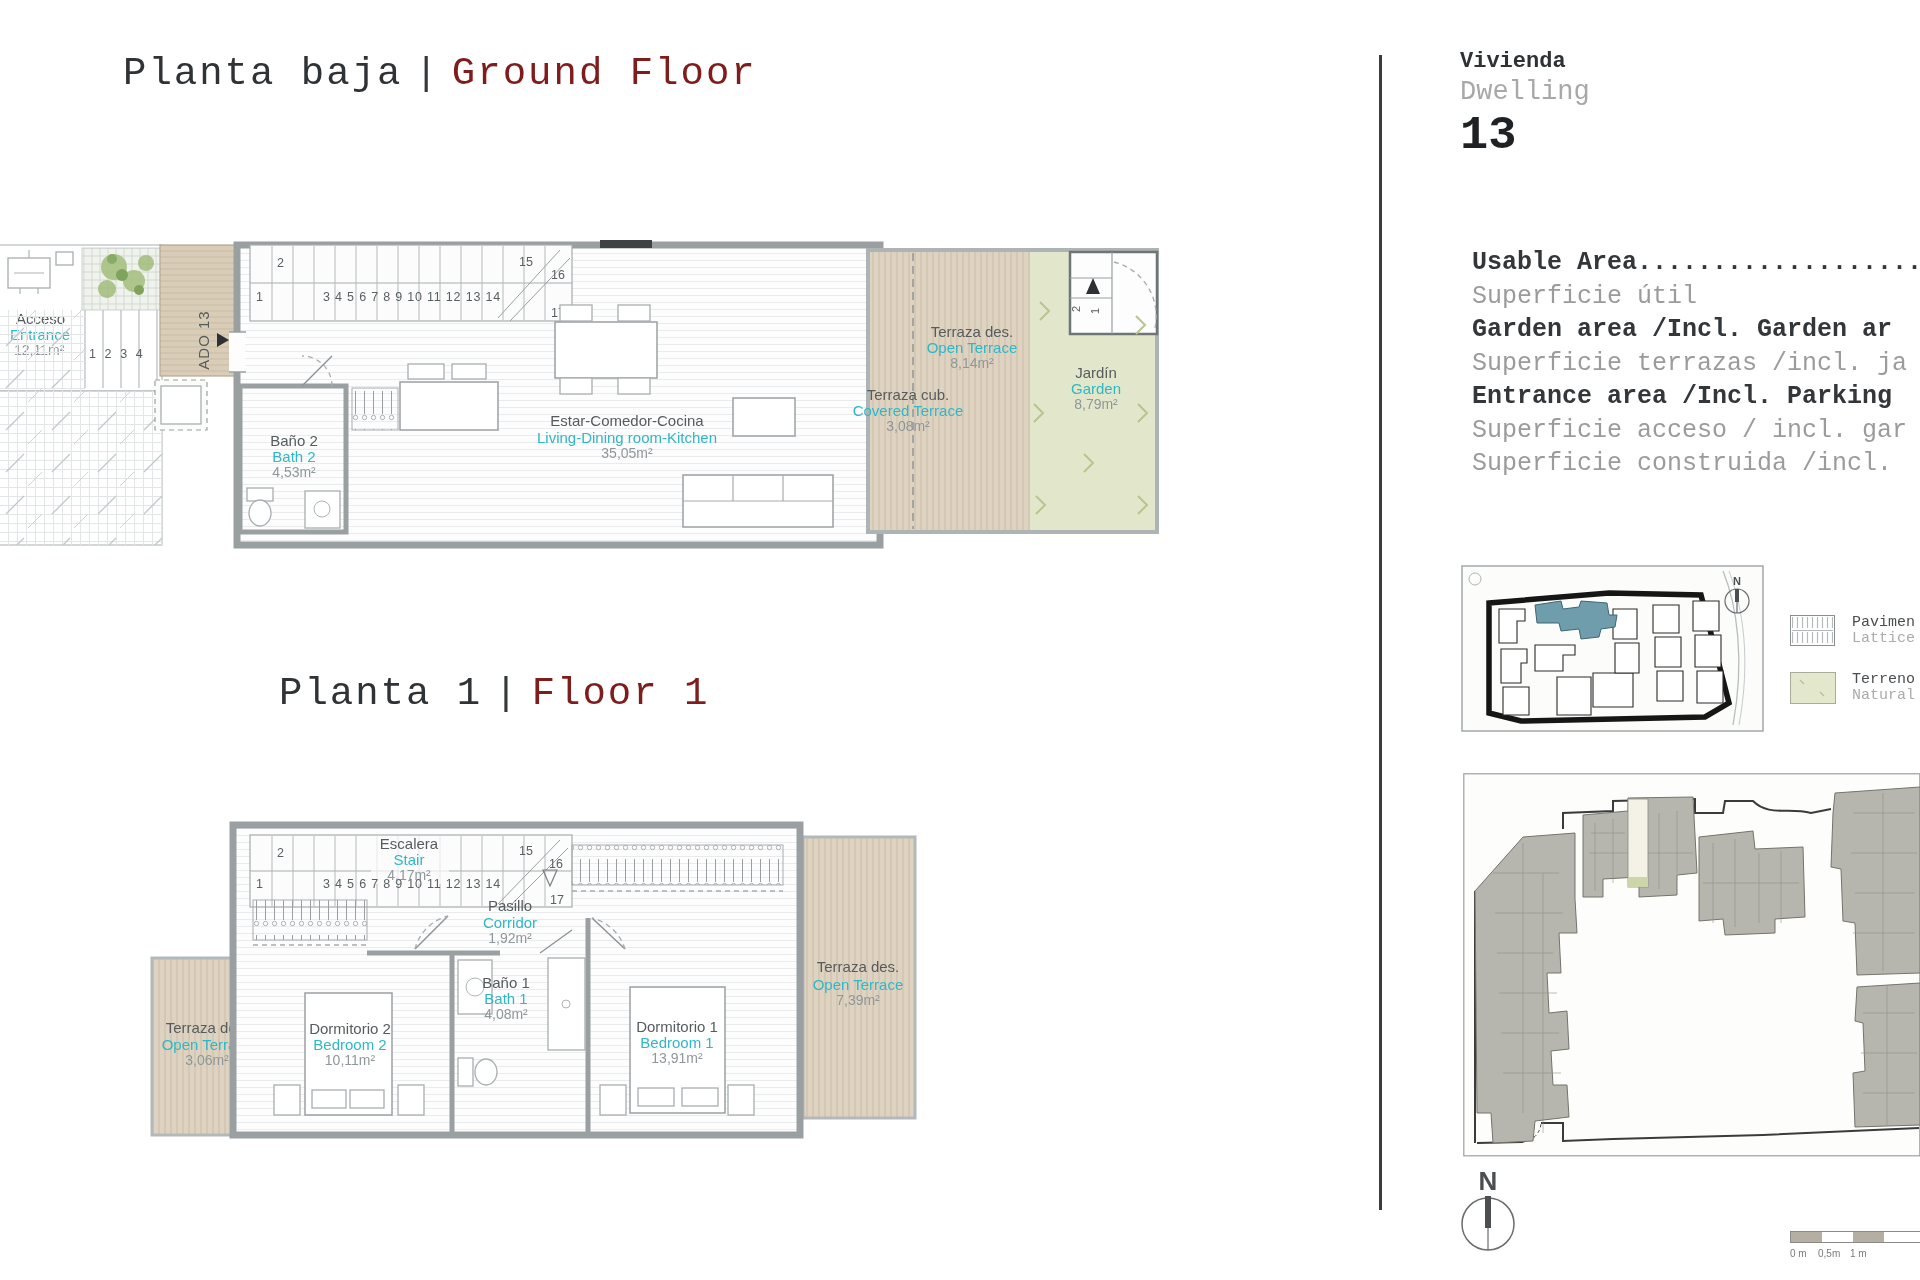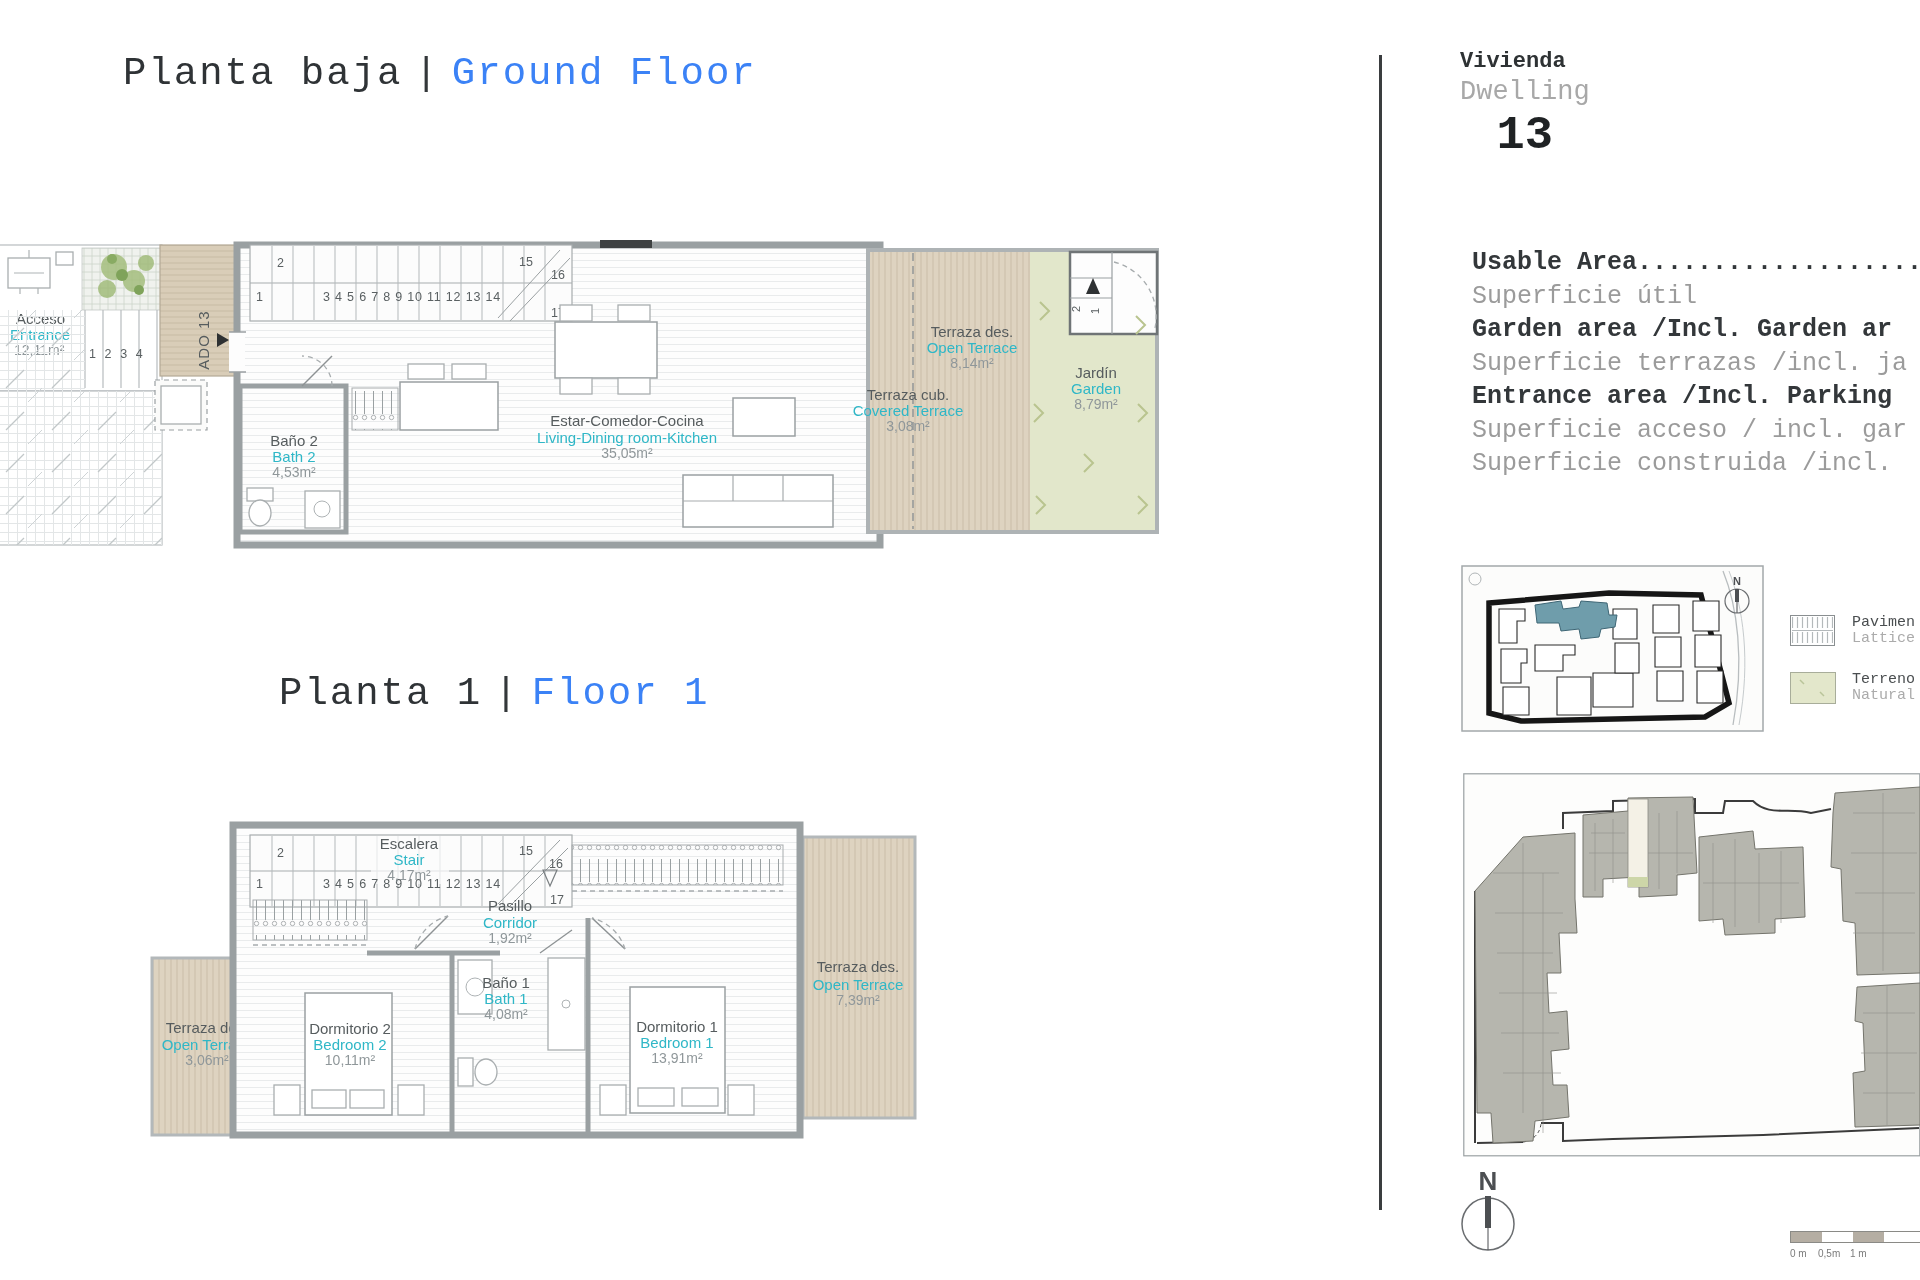--- a/index.html
+++ b/index.html
@@ -2,26 +2,26 @@
 <html><head>
 <meta charset="utf-8">
 <style>
   html,body{margin:0;padding:0;background:#ffffff;}
   .page{position:relative;width:1920px;height:1280px;background:#ffffff;overflow:hidden;
         font-family:"Liberation Sans",sans-serif;}
   .page svg{position:absolute;overflow:visible;}
   .sheet-title{position:absolute;font-family:"Liberation Mono",monospace;font-size:39px;
         letter-spacing:2px;color:#2f3336;white-space:nowrap;}
   .sheet-title .sep{color:#34383a;padding:0 12px;}
-  .sheet-title .en{color:#3b82f6;}
+  .sheet-title .en{color:#7f1d1d;}
   .divider{position:absolute;left:1379px;top:55px;width:3px;height:1155px;background:#3a3d3f;}
   .dwelling{position:absolute;left:1460px;top:46px;font-family:"Liberation Mono",monospace;}
   .dwelling .es{font-size:22px;font-weight:bold;color:#2e3234;line-height:31px;}
   .dwelling .en{font-size:27px;color:#a8a8a8;line-height:31px;}
-  .dwelling .num{font-size:47px;font-weight:bold;color:#1f2224;line-height:52px;margin-top:2px;text-align:center;}
+  .dwelling .num{font-size:47px;font-weight:bold;color:#1f2224;line-height:52px;margin-top:2px;}
   .specs{position:absolute;left:1460px;top:246px;font-family:"Liberation Mono",monospace;
         font-size:25px;line-height:33.5px;white-space:nowrap;margin-left:12px;}
   .specs .b{font-weight:bold;color:#33373a;}
   .specs .l{color:#9b9b9b;}
   .legend-item{position:absolute;white-space:nowrap;}
   .legend-text{position:absolute;left:62px;top:0;font-family:"Liberation Mono",monospace;
         font-size:15px;line-height:16px;}
   .legend-text .es{color:#4a4e50;}
   .legend-text .en{color:#ababab;}
   .scalebar{position:absolute;left:1790px;top:1230px;width:135px;height:36px;}

